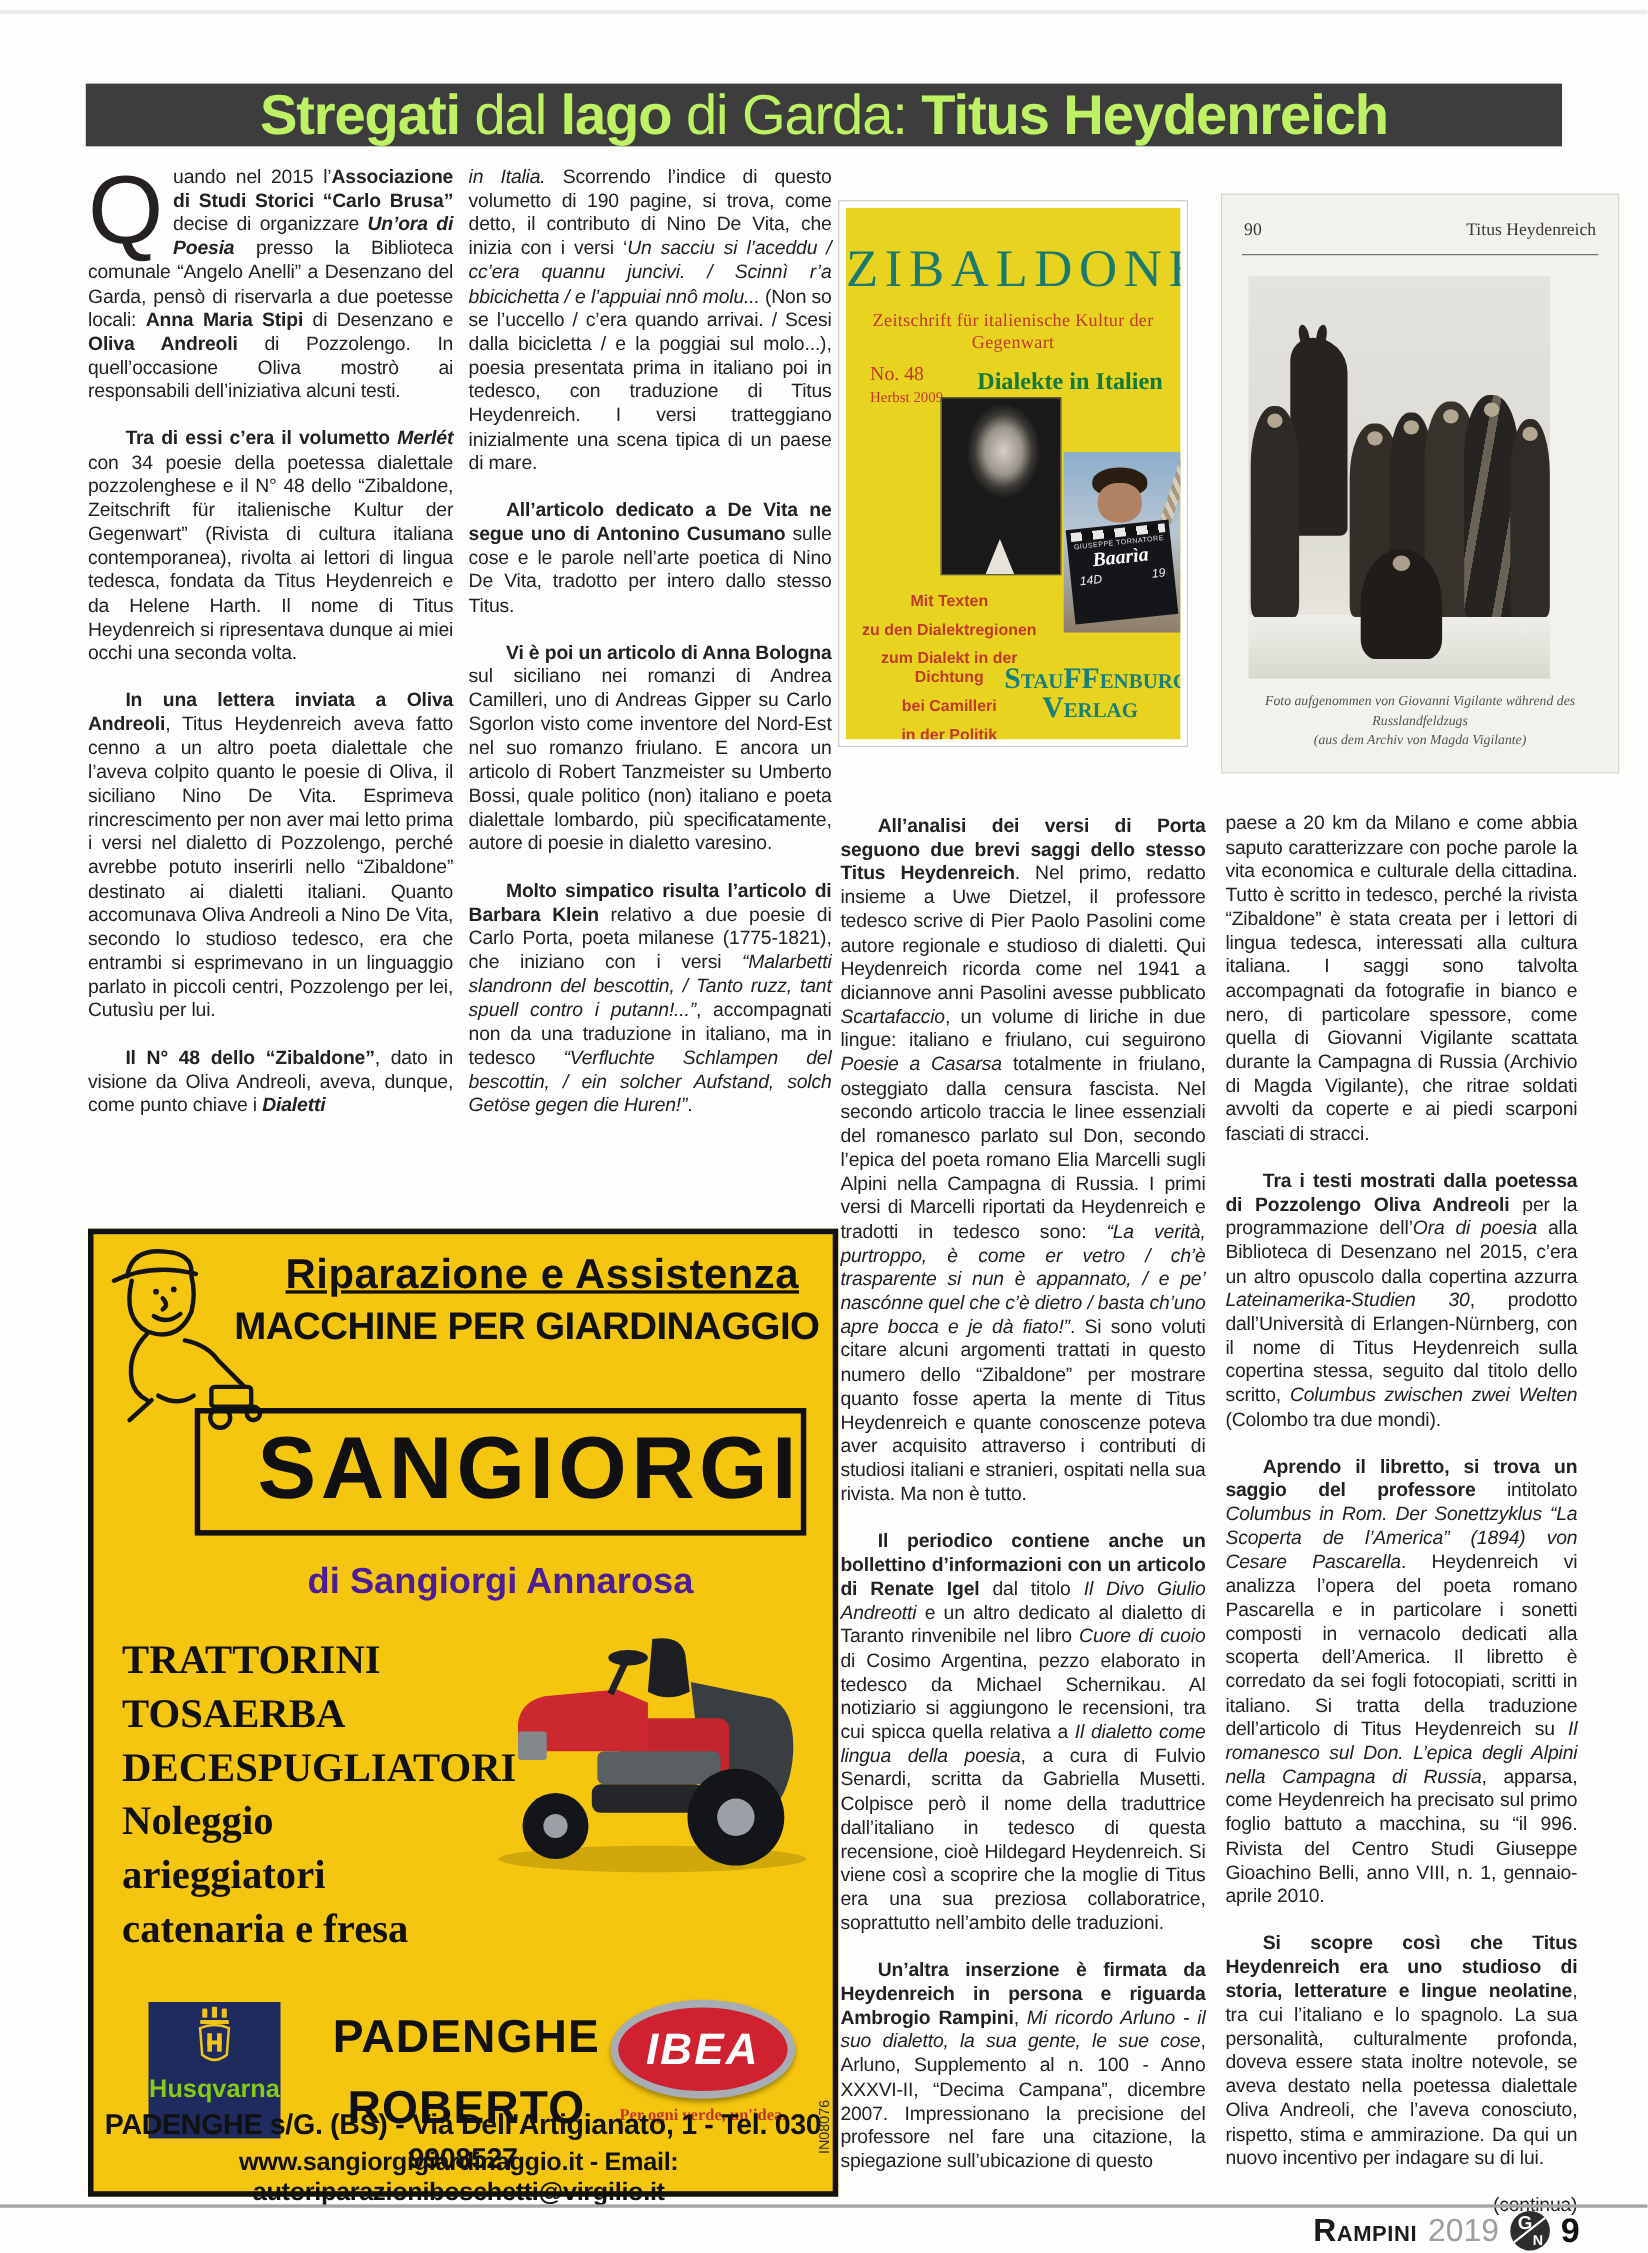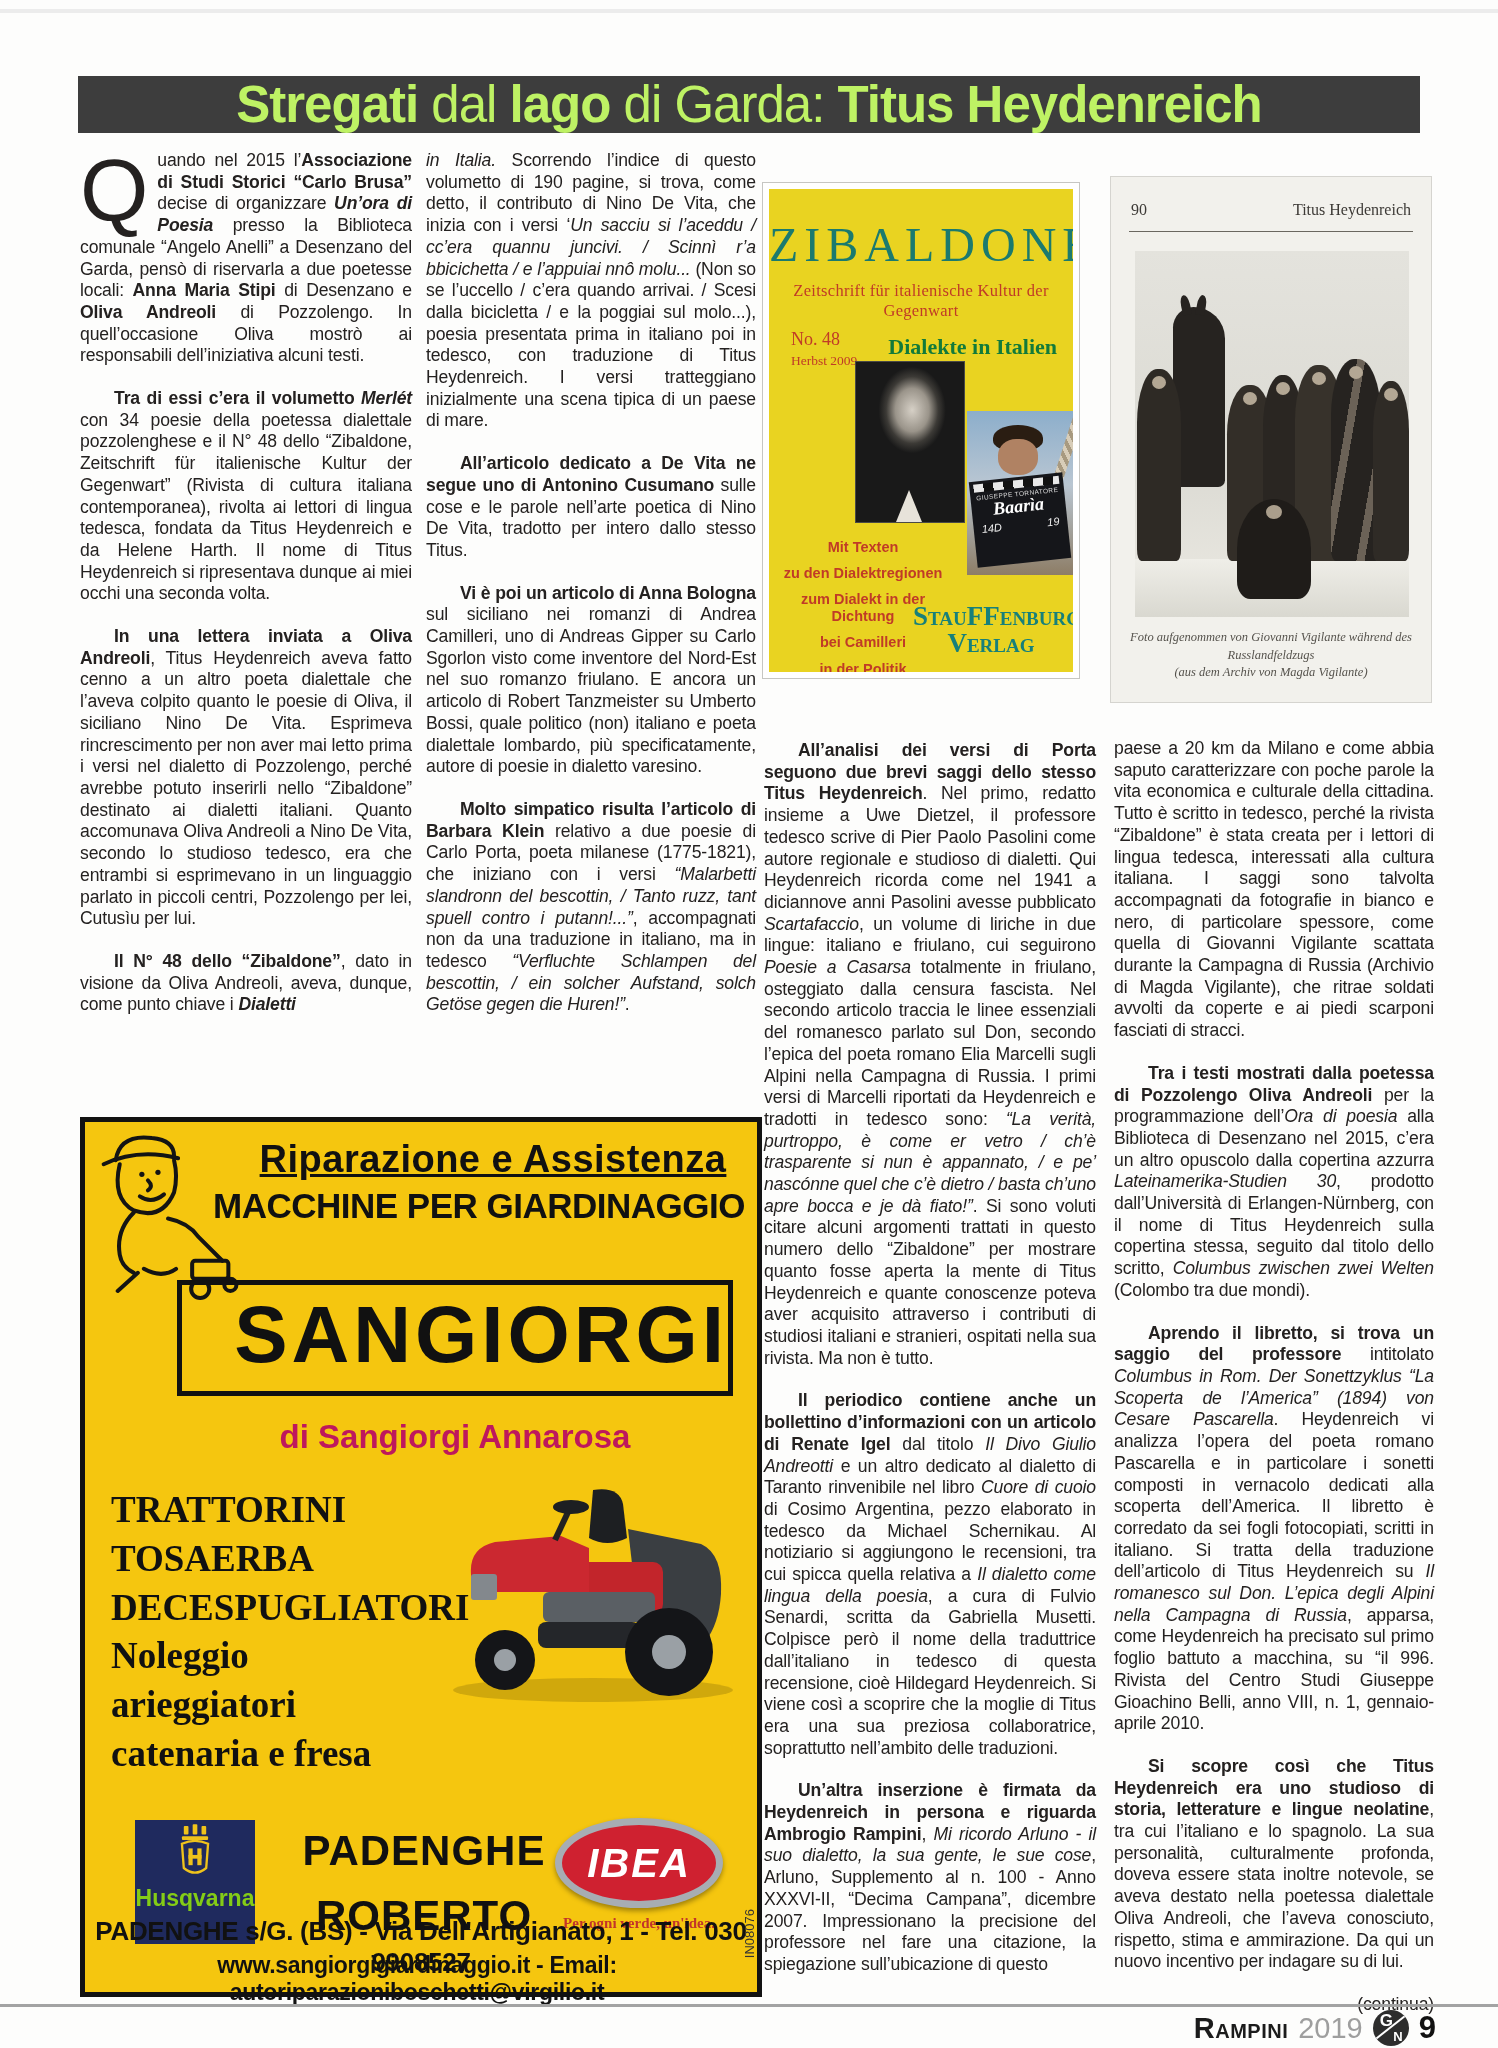--- a/index.html
+++ b/index.html
@@ -61,21 +61,21 @@
   .clap-notes{display:flex;justify-content:space-between;font-size:11px;font-style:italic;
               padding:2px 4px 0;color:#eee;}
   .z-topics{position:absolute;left:12px;top:350px;width:164px;text-align:center;color:#c03b27;
             font-weight:700;font-size:14.5px;line-height:1.18;}
   .z-topics div{margin-bottom:9px;}
   .z-publisher{position:absolute;right:4px;bottom:14px;width:156px;text-align:center;
                font-family:"Liberation Serif",serif;font-variant:small-caps;font-weight:700;
                color:#17807a;font-size:27px;line-height:1.02;}
 
   
-  .scanpage{position:absolute;left:1110px;top:176px;width:322px;height:527px;margin:0;
+  .scanpage{position:absolute;left:1110px;top:176px;width:362px;height:527px;margin:0;
             background:#f2f1ec;border:1px solid #d5d4cf;box-sizing:border-box;
             font-family:"Liberation Serif",serif;}
   .sp-head{position:absolute;top:24px;left:20px;right:20px;display:flex;justify-content:space-between;
            font-size:16px;color:#3d3a36;}
   .sp-rule{position:absolute;top:54px;left:18px;right:18px;height:1px;background:#6a675f;}
   .sp-photo{position:absolute;top:74px;left:24px;width:274px;height:366px;overflow:hidden;
             background:linear-gradient(180deg,#e4e3dd 0%,#dbdad3 58%,#eceae3 100%);}
   .sp-photo::after{content:"";position:absolute;left:0;right:0;bottom:0;height:58px;z-index:1;
             background:linear-gradient(#efeee8,#d9d8d0);}
   .fig{position:absolute;bottom:56px;z-index:2;border-radius:46% 46% 10% 10%/28% 28% 6% 6%;}
@@ -105,21 +105,21 @@
   .ad{position:absolute;left:80px;top:1117px;width:682px;height:880px;background:#f5c60f;
       border:5px solid #121212;box-sizing:border-box;}
   .ad-mascot{position:absolute;top:4px;left:4px;width:152px;height:176px;}
   .ad-tagline{position:absolute;top:16px;left:158px;width:500px;text-align:center;font-size:38px;
       font-weight:700;text-decoration:underline;letter-spacing:.5px;color:#111;}
   .ad-sub{position:absolute;top:64px;left:128px;width:540px;font-size:35px;
       font-weight:700;color:#111;letter-spacing:-.5px;}
   .ad-brand{position:absolute;top:158px;left:92px;width:556px;border:5px solid #111;box-sizing:border-box;
       text-align:right;font-size:80px;font-weight:700;letter-spacing:4px;padding:4px 0 10px;color:#111;}
   .ad-owner{position:absolute;top:296px;left:92px;width:556px;text-align:center;font-size:33px;
-      font-weight:700;color:#be185d;}
+      font-weight:700;color:#4c1d95;}
   .ad-services{position:absolute;top:364px;left:26px;font-family:"Liberation Serif",serif;
       font-weight:700;font-size:37px;line-height:1.32;color:#111;}
   .ad-tractor{position:absolute;top:352px;right:14px;width:300px;height:235px;}
   .ad-centro{position:absolute;top:648px;left:0;right:0;text-align:center;font-size:38px;font-weight:700;color:#111;}
   .husq{position:absolute;top:698px;left:50px;width:120px;height:124px;background:#1f2a5e;
       display:flex;flex-direction:column;align-items:center;justify-content:flex-start;padding-top:4px;box-sizing:border-box;}
   .husq-label{color:#84cc16;font-weight:700;font-size:23px;margin-top:1px;}
   .dealer{position:absolute;top:696px;left:186px;width:306px;text-align:center;font-size:42px;
       font-weight:700;letter-spacing:1px;line-height:1.55;color:#111;}
   .ibea{position:absolute;top:696px;right:32px;width:172px;text-align:center;}

